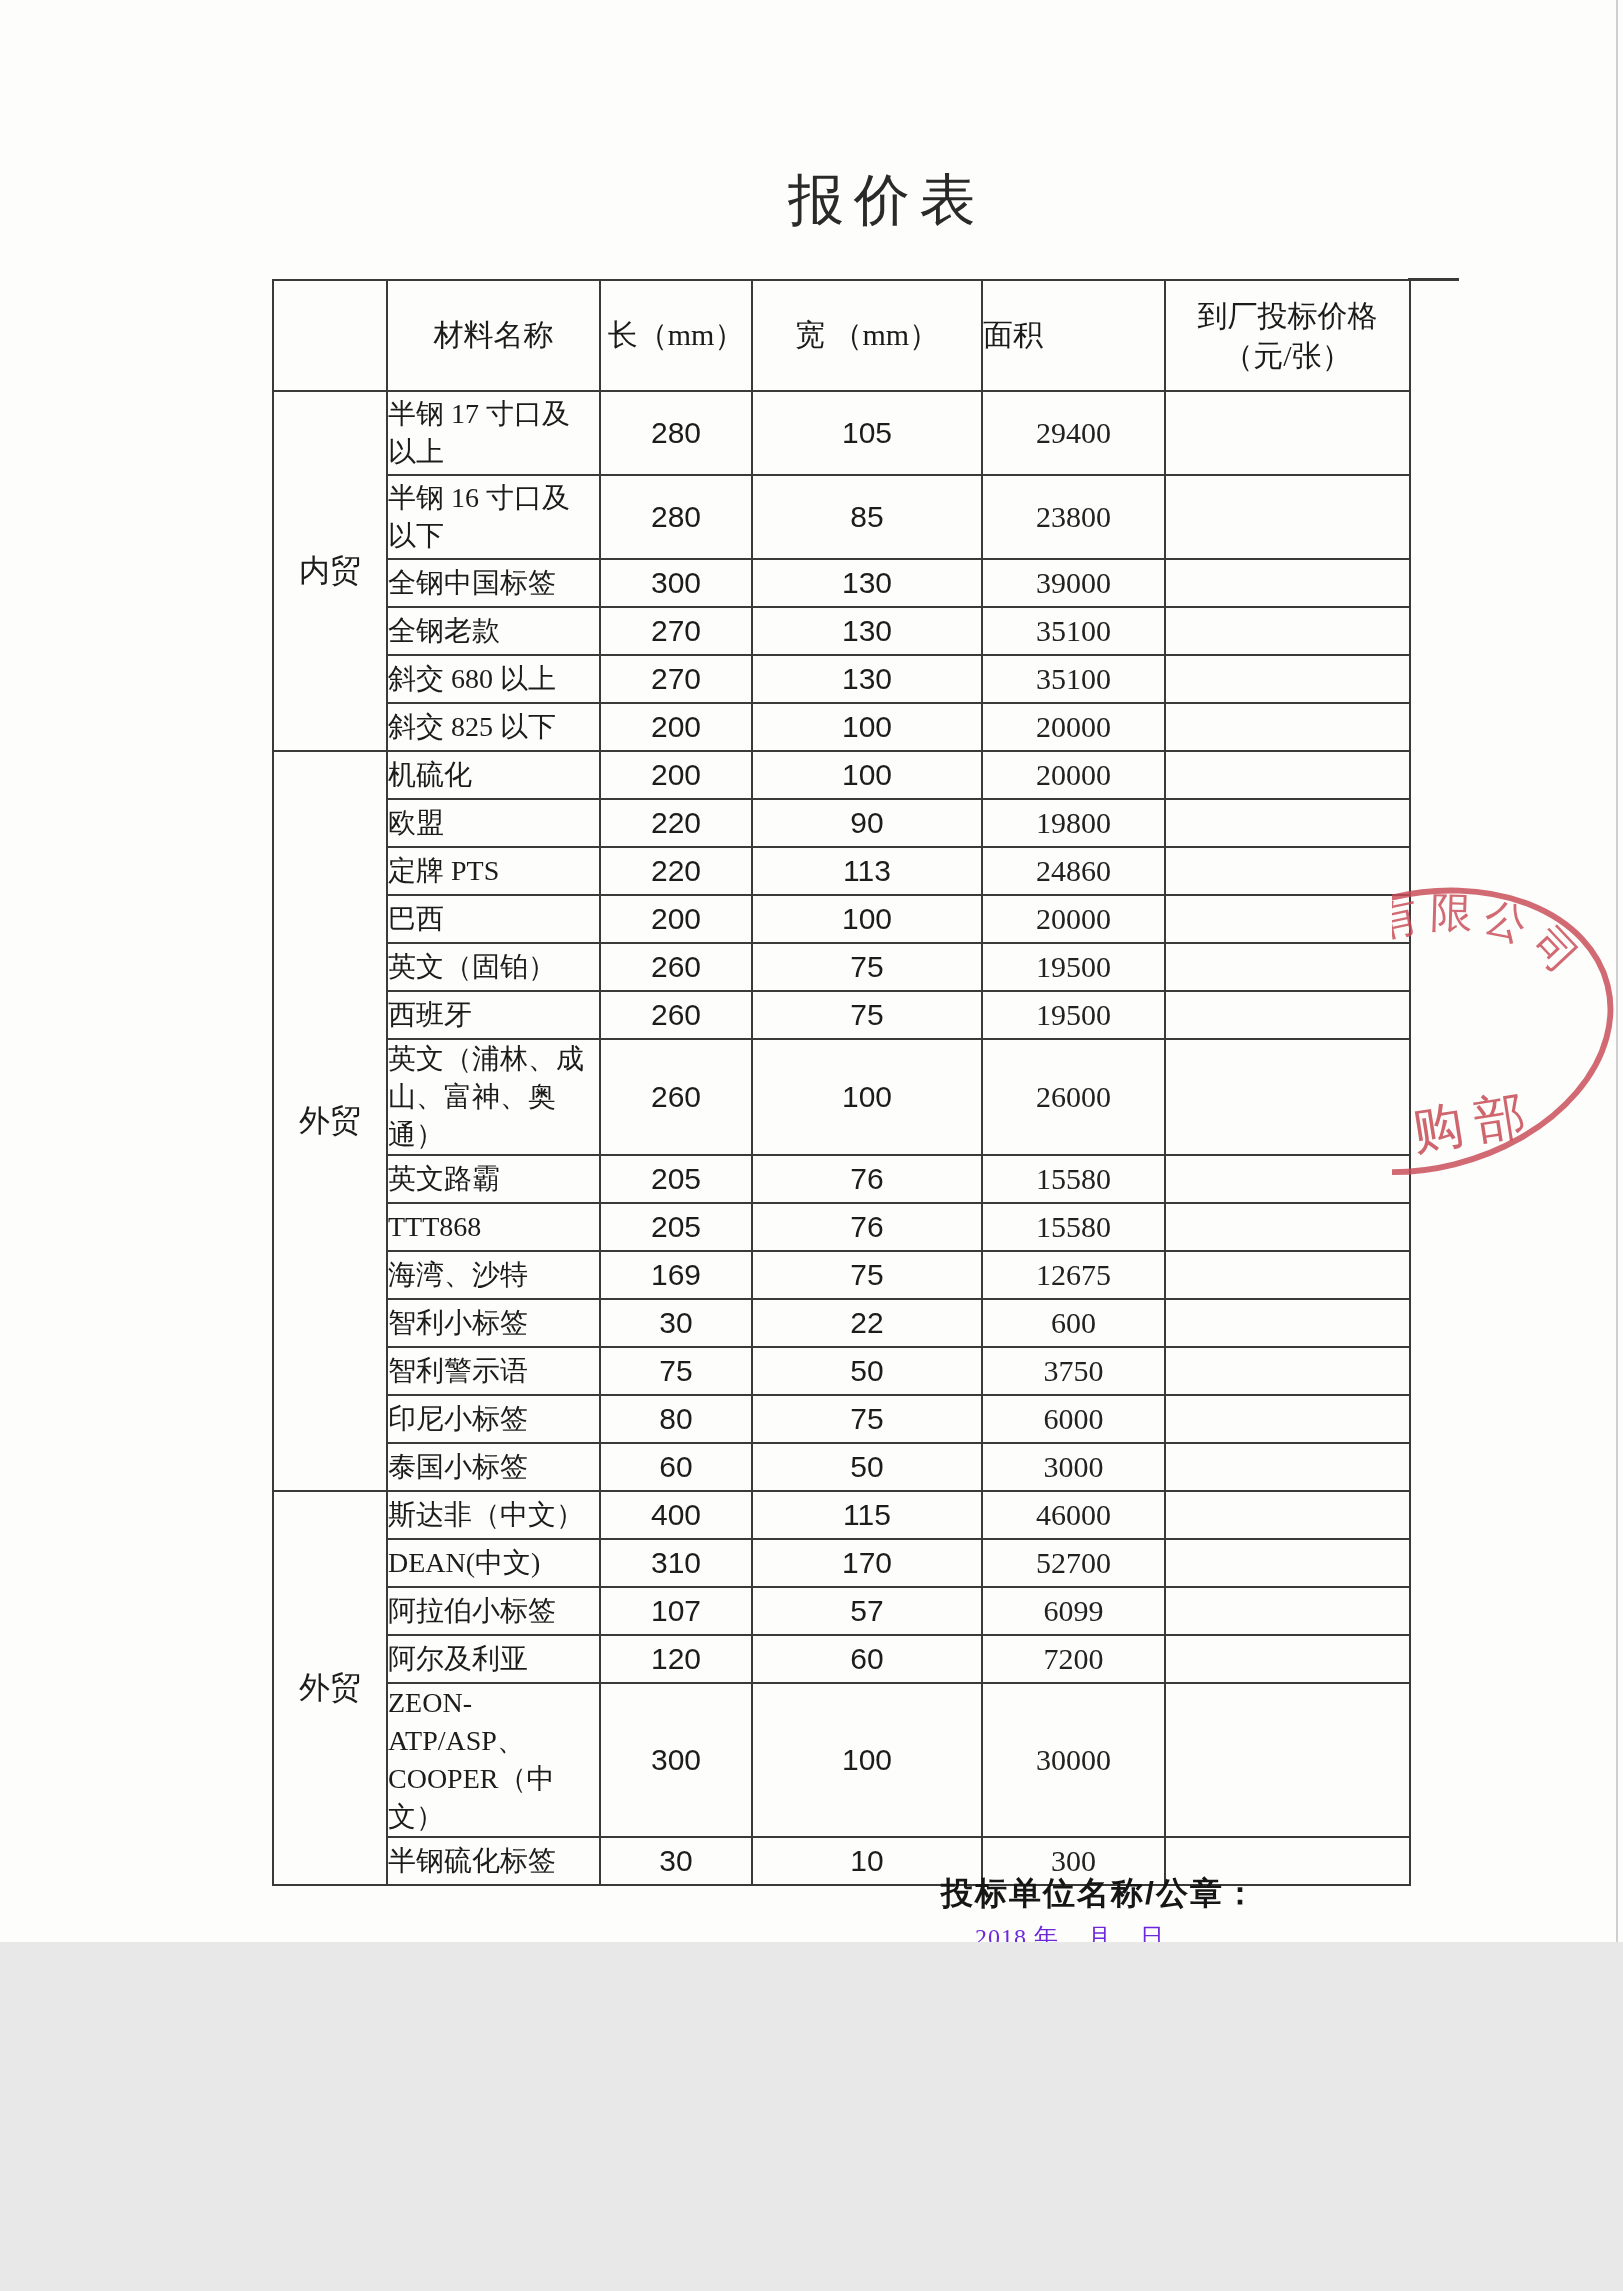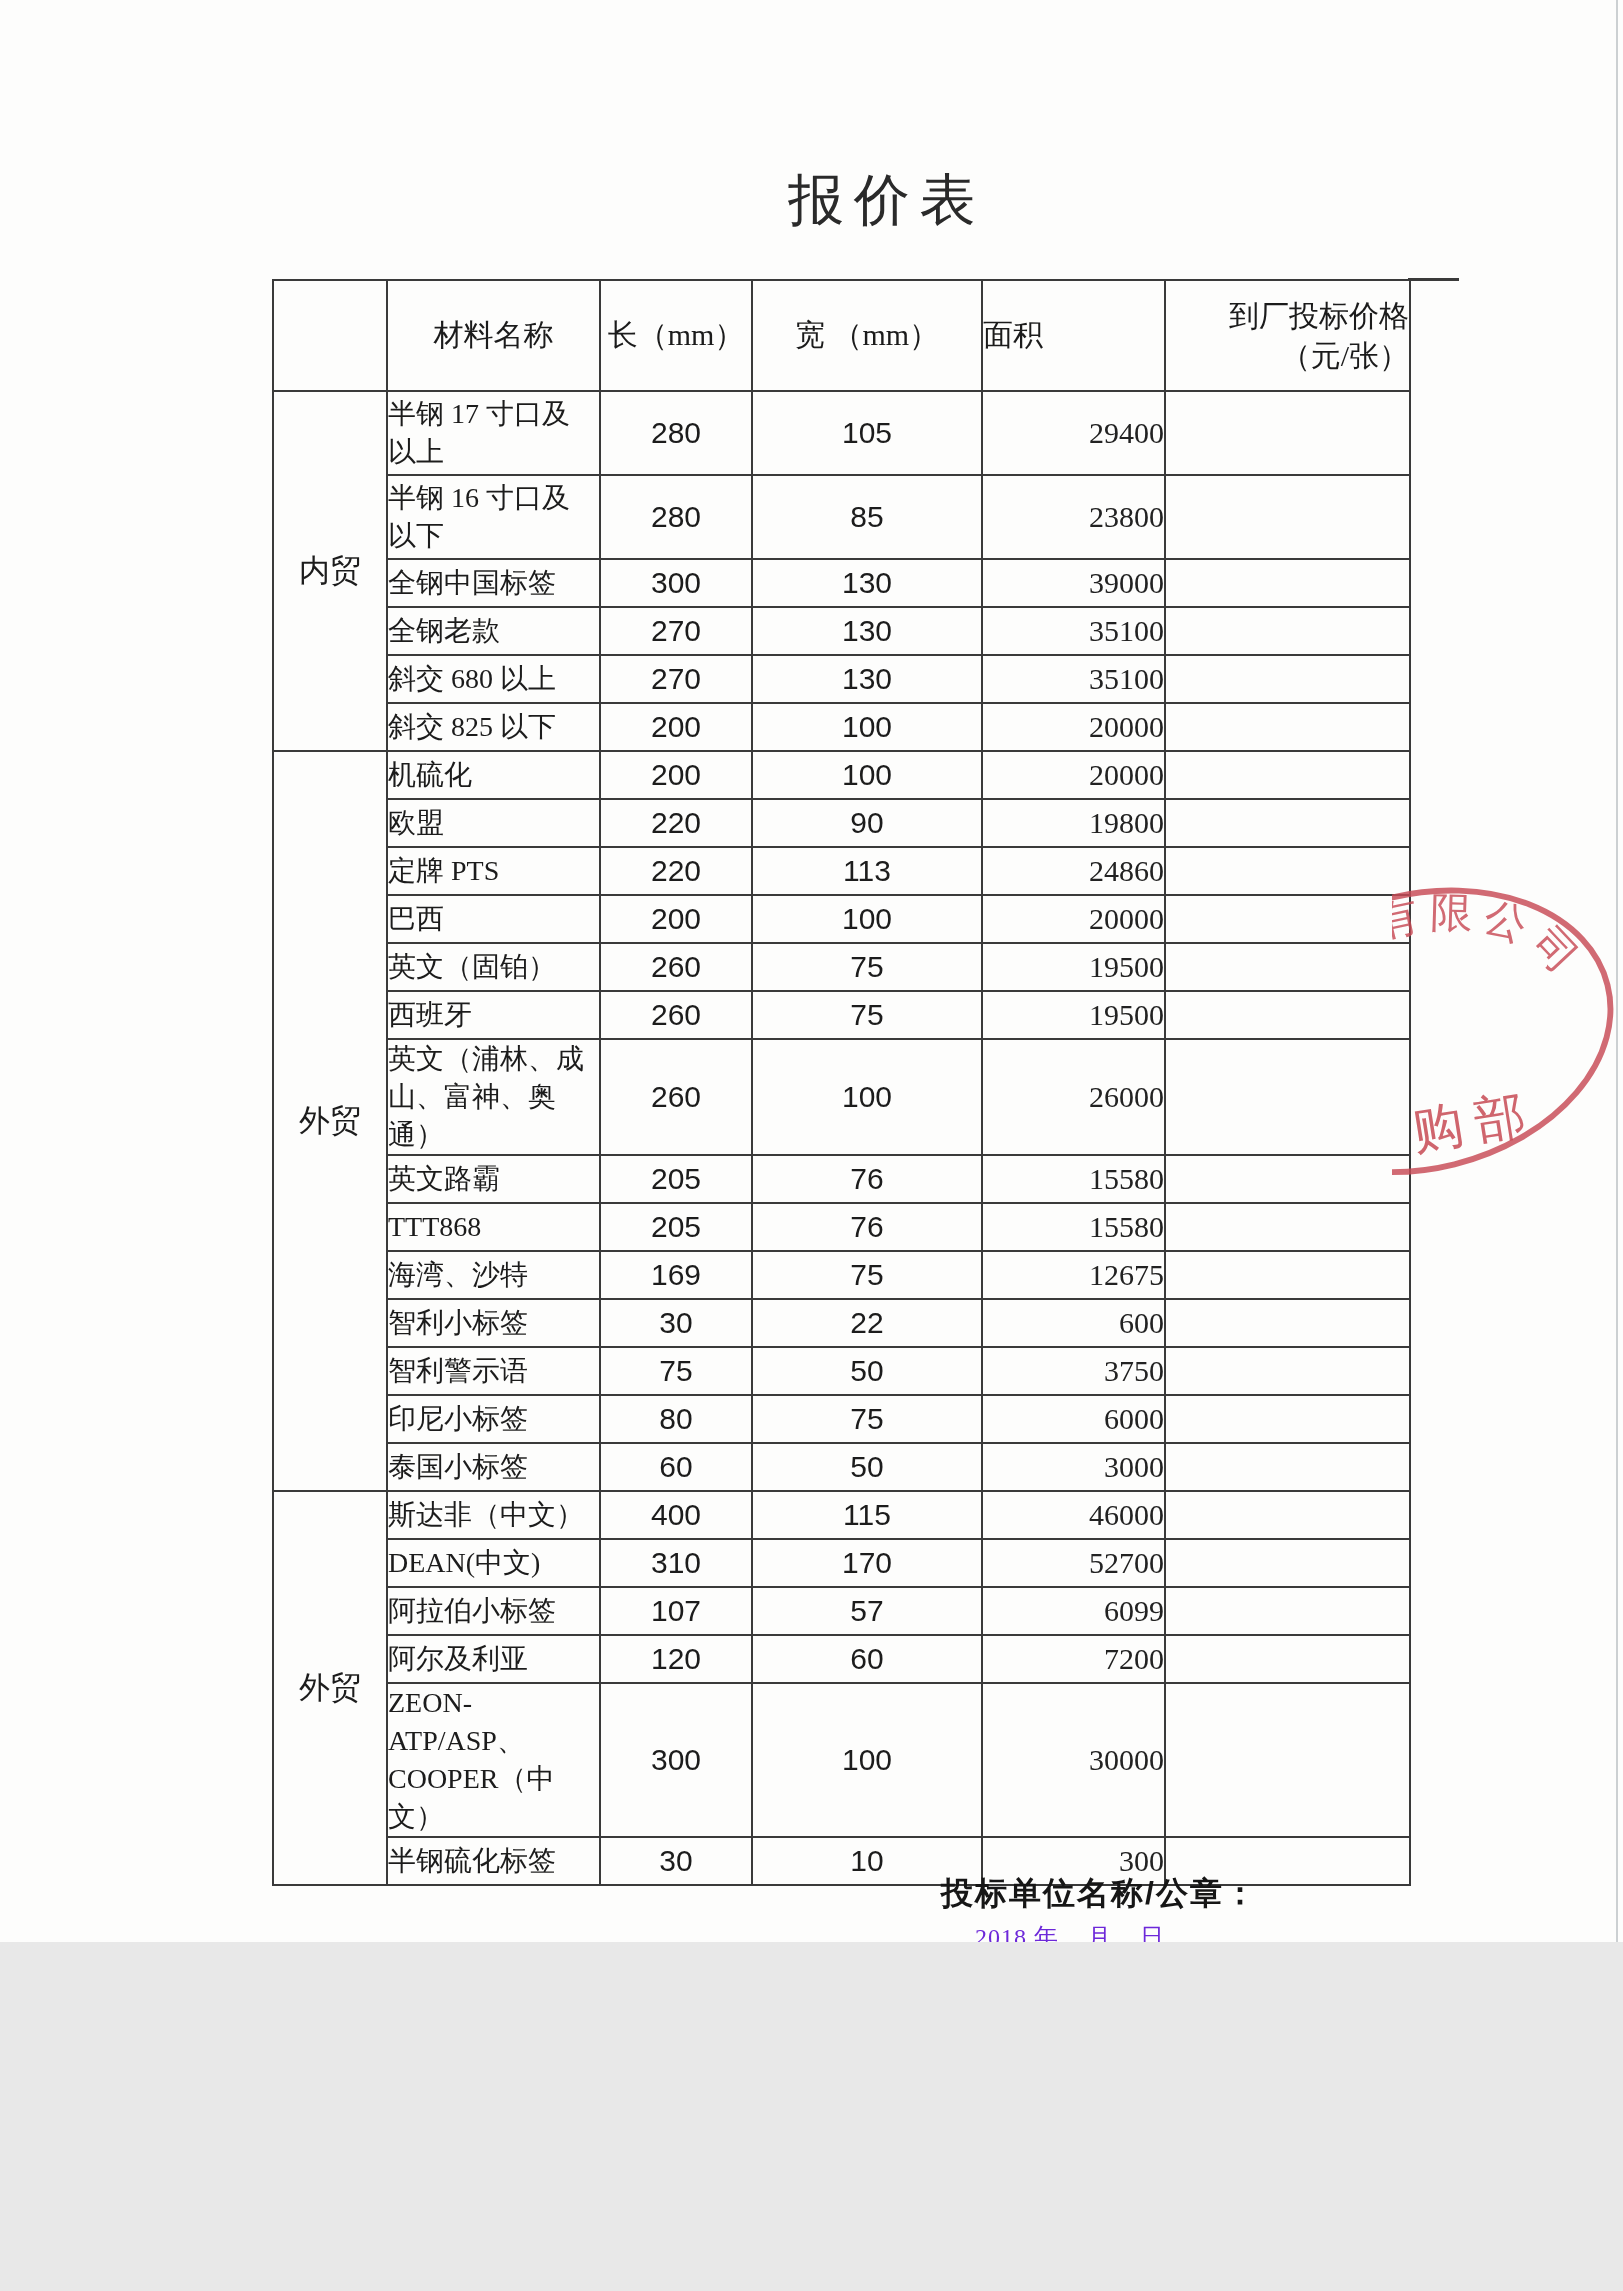--- a/index.html
+++ b/index.html
@@ -26,28 +26,28 @@
     border:2px solid #3a3a3a;
     padding:0;vertical-align:middle;
     overflow:hidden;
   }
   thead tr{height:111px;padding-left:41px;}
   th{font-weight:normal;font-size:30px;color:#1b1b1b;}
   th.material{text-align:center;}
   th.length{text-align:center;}
   th.width{text-align:center;}
   th.area{text-align:left;padding-left:25.5px;font-family:Liberation Serif, serif;}
-  th.price{text-align:right;padding-left:15.7px;line-height:40px;}
+  th.price{text-align:center;padding-left:15.7px;line-height:40px;}
   tbody tr{height:48px;}
   tbody tr.tall{height:84px;}
   tbody tr.group-start td{border-top:2.9px solid #333;}
   td.group{text-align:center;font-size:31px;}
   td.name{text-align:left;padding-left:13.7px;font-size:28px;line-height:38px;}
   td.len,td.wid{text-align:center;font-family:"Liberation Sans","DejaVu Sans",sans-serif;font-size:30px;}
-  td.area{text-align:right;padding-left:27.4px;font-family:"Liberation Serif","DejaVu Serif",serif;font-size:30px;color:#222;}
+  td.area{text-align:center;padding-left:27.4px;font-family:"Liberation Serif","DejaVu Serif",serif;font-size:30px;color:#222;}
   .overhang{
     position:absolute;left:1408px;top:278px;width:51px;height:2.9px;background:#3a3a3a;
   }
   .sig-line{
     position:absolute;left:941px;top:1872px;
     font-family:"Liberation Sans","DejaVu Sans",sans-serif;
     font-weight:bold;font-size:32px;letter-spacing:2px;color:#161616;
     white-space:nowrap;
   }
   .date-line{

